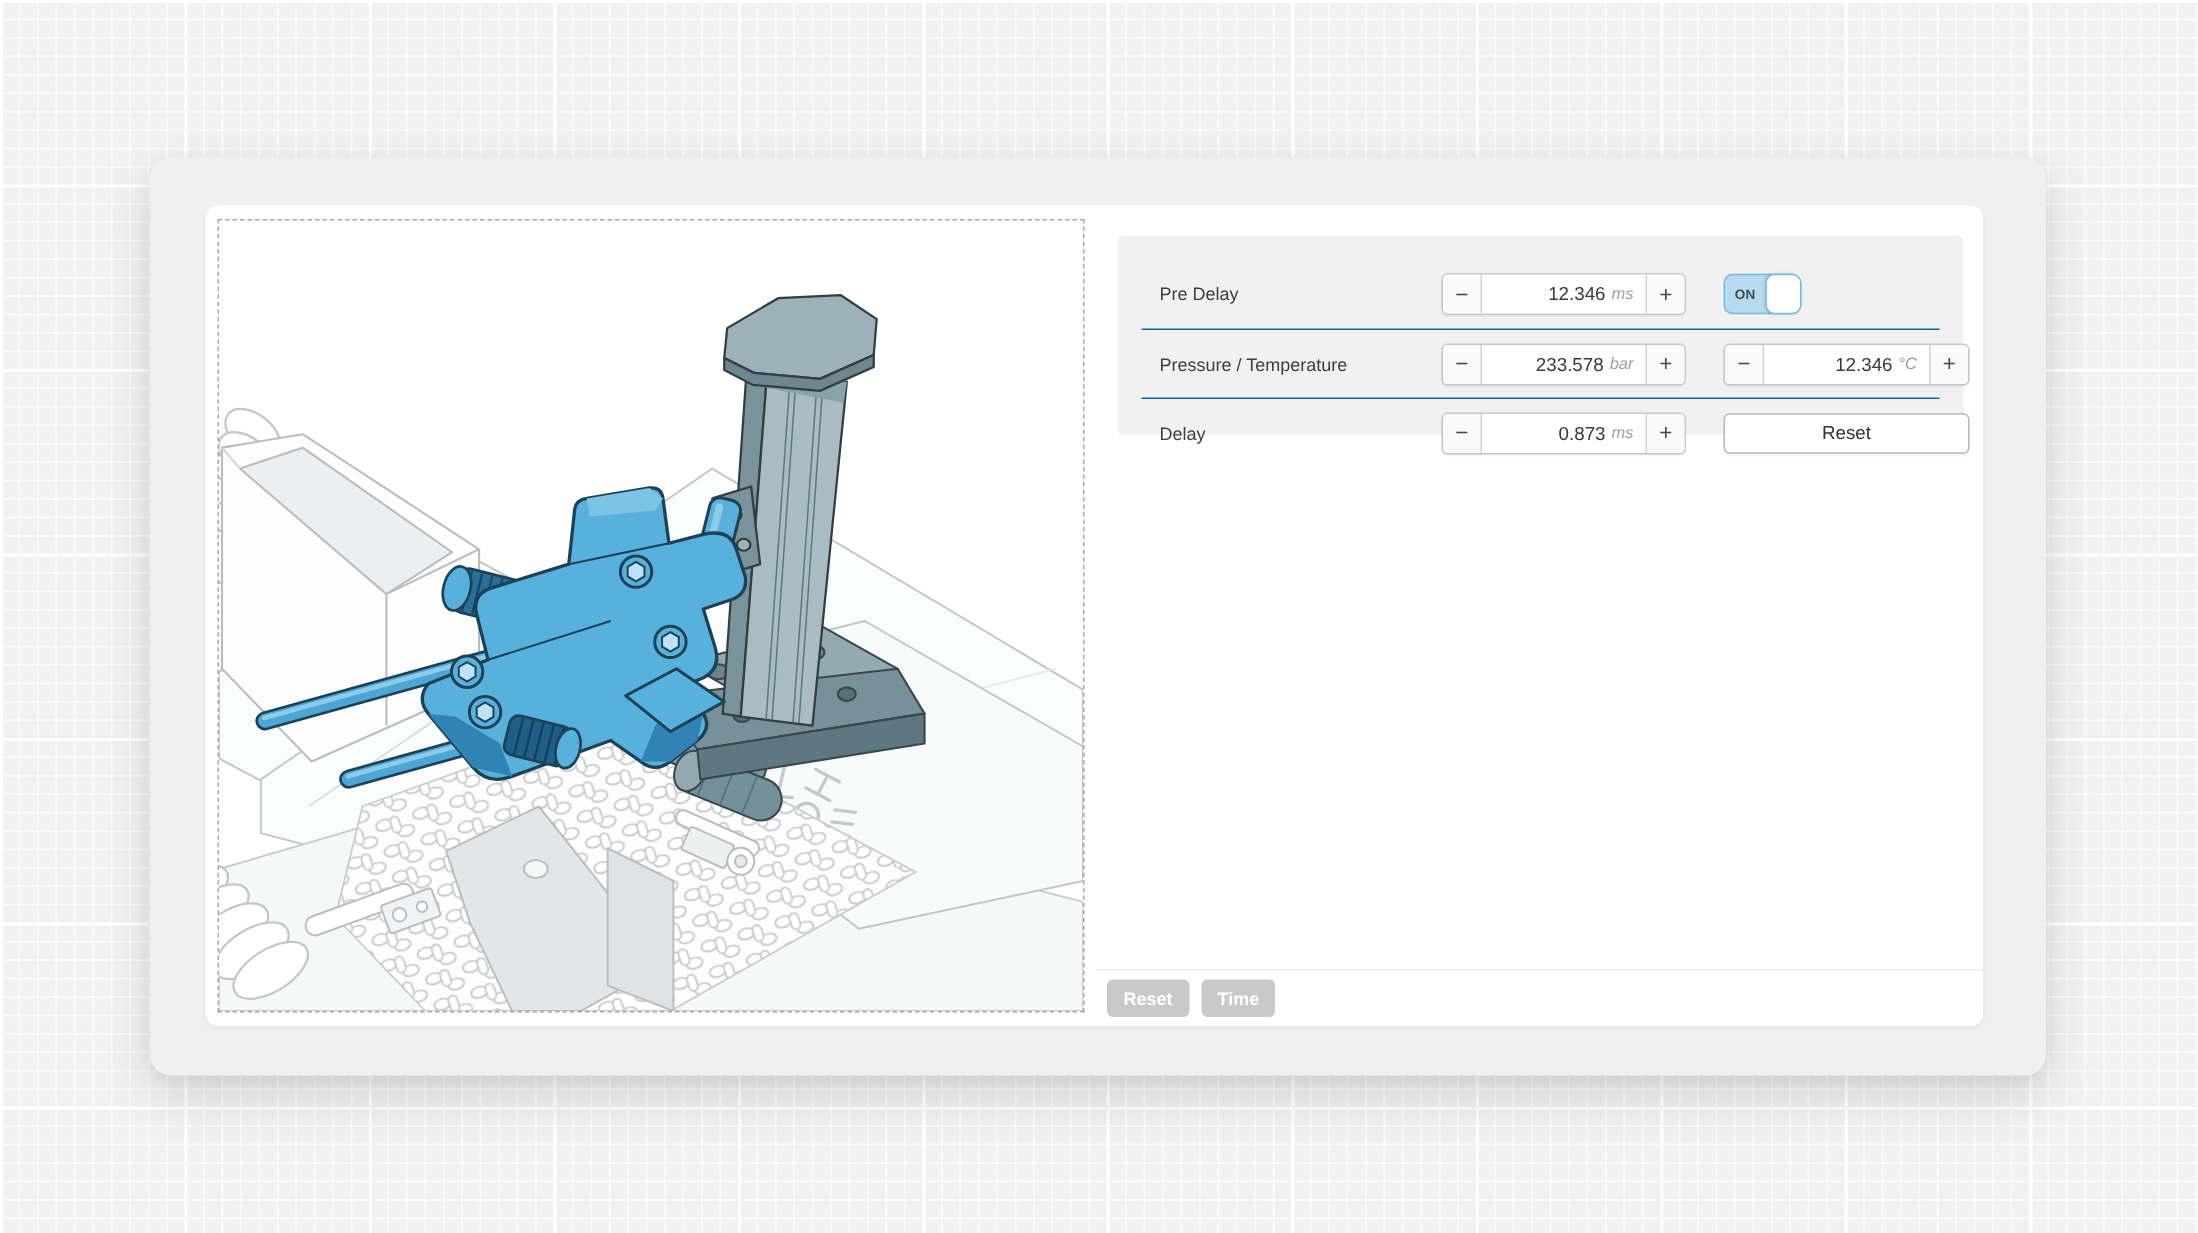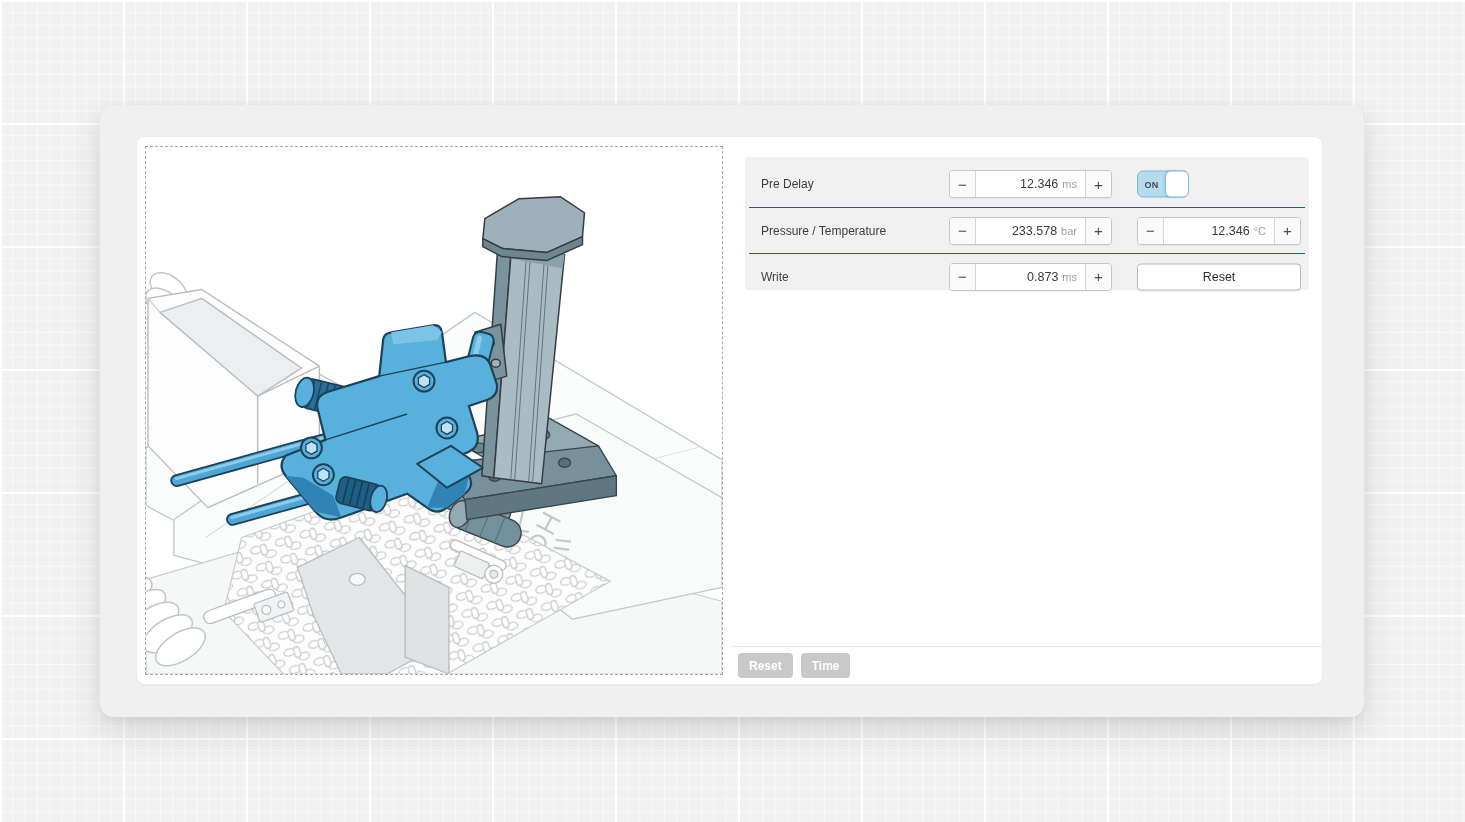--- a/index.html
+++ b/index.html
@@ -26,21 +26,21 @@
   .image-pane {
     position:absolute; left:8px; top:9px; width:578px; height:529px;
     border:1px dashed #a9a9a9; background:#fff; overflow:hidden;
   }
   .image-pane svg { display:block; width:100%; height:100%; }
 
   .right-pane { position:absolute; left:594px; top:0; right:0; bottom:0; }
 
   .controls-panel {
     position:absolute; left:14px; top:20px; width:564px; height:133px;
-    background:#f1f1f2; border-radius:4px; padding:4px;
+    background:#f1f1f2; border-radius:4px; padding:16px;
   }
   .crow { position:relative; height:46px; display:flex; align-items:center; }
   .crow + .crow { border-top:1px solid #0369a1; }
   .crow .label { margin-left:12px; font-size:12px; color:#3d3d3d; }
   .slot1 { position:absolute; left:200px; top:50%; transform:translateY(-50%); }
   .slot2 { position:absolute; left:388px; top:50%; transform:translateY(-50%);border-radius:10px; }
 
   .stepper {
     display:flex; align-items:stretch; width:163px; height:28px;
     border:1px solid #c6c6c6; border-radius:4px; background:#fff; overflow:hidden;
@@ -51,21 +51,21 @@
     width:26px; display:flex; align-items:center; justify-content:center;
     background:#fafafa; color:#4a4a4a; font-size:15px; line-height:1; cursor:pointer; user-select:none;
   }
   .stepper .sbtn.minus { border-right:1px solid #d4d4d4; }
   .stepper .sbtn.plus  { border-left:1px solid #d4d4d4; }
   .stepper .field {
     flex:1; display:flex; align-items:baseline; justify-content:flex-end;
     gap:4px; padding:0 8px; background:#fff; align-items:center;
   }
   .stepper .value { font-size:12.5px; color:#3a3a3a; }
-  .stepper .unit  { font-size:11px; color:#9e9e9e; }
+  .stepper .unit  { font-size:11px; color:#9e9e9e;font-style:italic; }
 
   .toggle {
     display:flex; width:52px; height:27px;
     background:#b6dbee; border:1px solid #74b9e0; border-radius:6px;
   }
   .toggle .on-label {
     flex:1; display:flex; align-items:center; justify-content:center;
     font-size:9px; font-weight:bold; color:#40494f; letter-spacing:.3px;
   }
   .toggle .knob {
@@ -328,21 +328,21 @@
               <div class="field">
                 <span class="value">12.346</span>
                 <span class="unit">°C</span>
               </div>
               <div class="sbtn plus">+</div>
             </div>
           </div>
         </div>
 
         <div class="crow">
-          <span class="label">Write</span>
+          <span class="label">Delay</span>
           <div class="slot1">
             <div class="stepper">
               <div class="sbtn minus">−</div>
               <div class="field">
                 <span class="value">0.873</span>
                 <span class="unit">ms</span>
               </div>
               <div class="sbtn plus">+</div>
             </div>
           </div>

